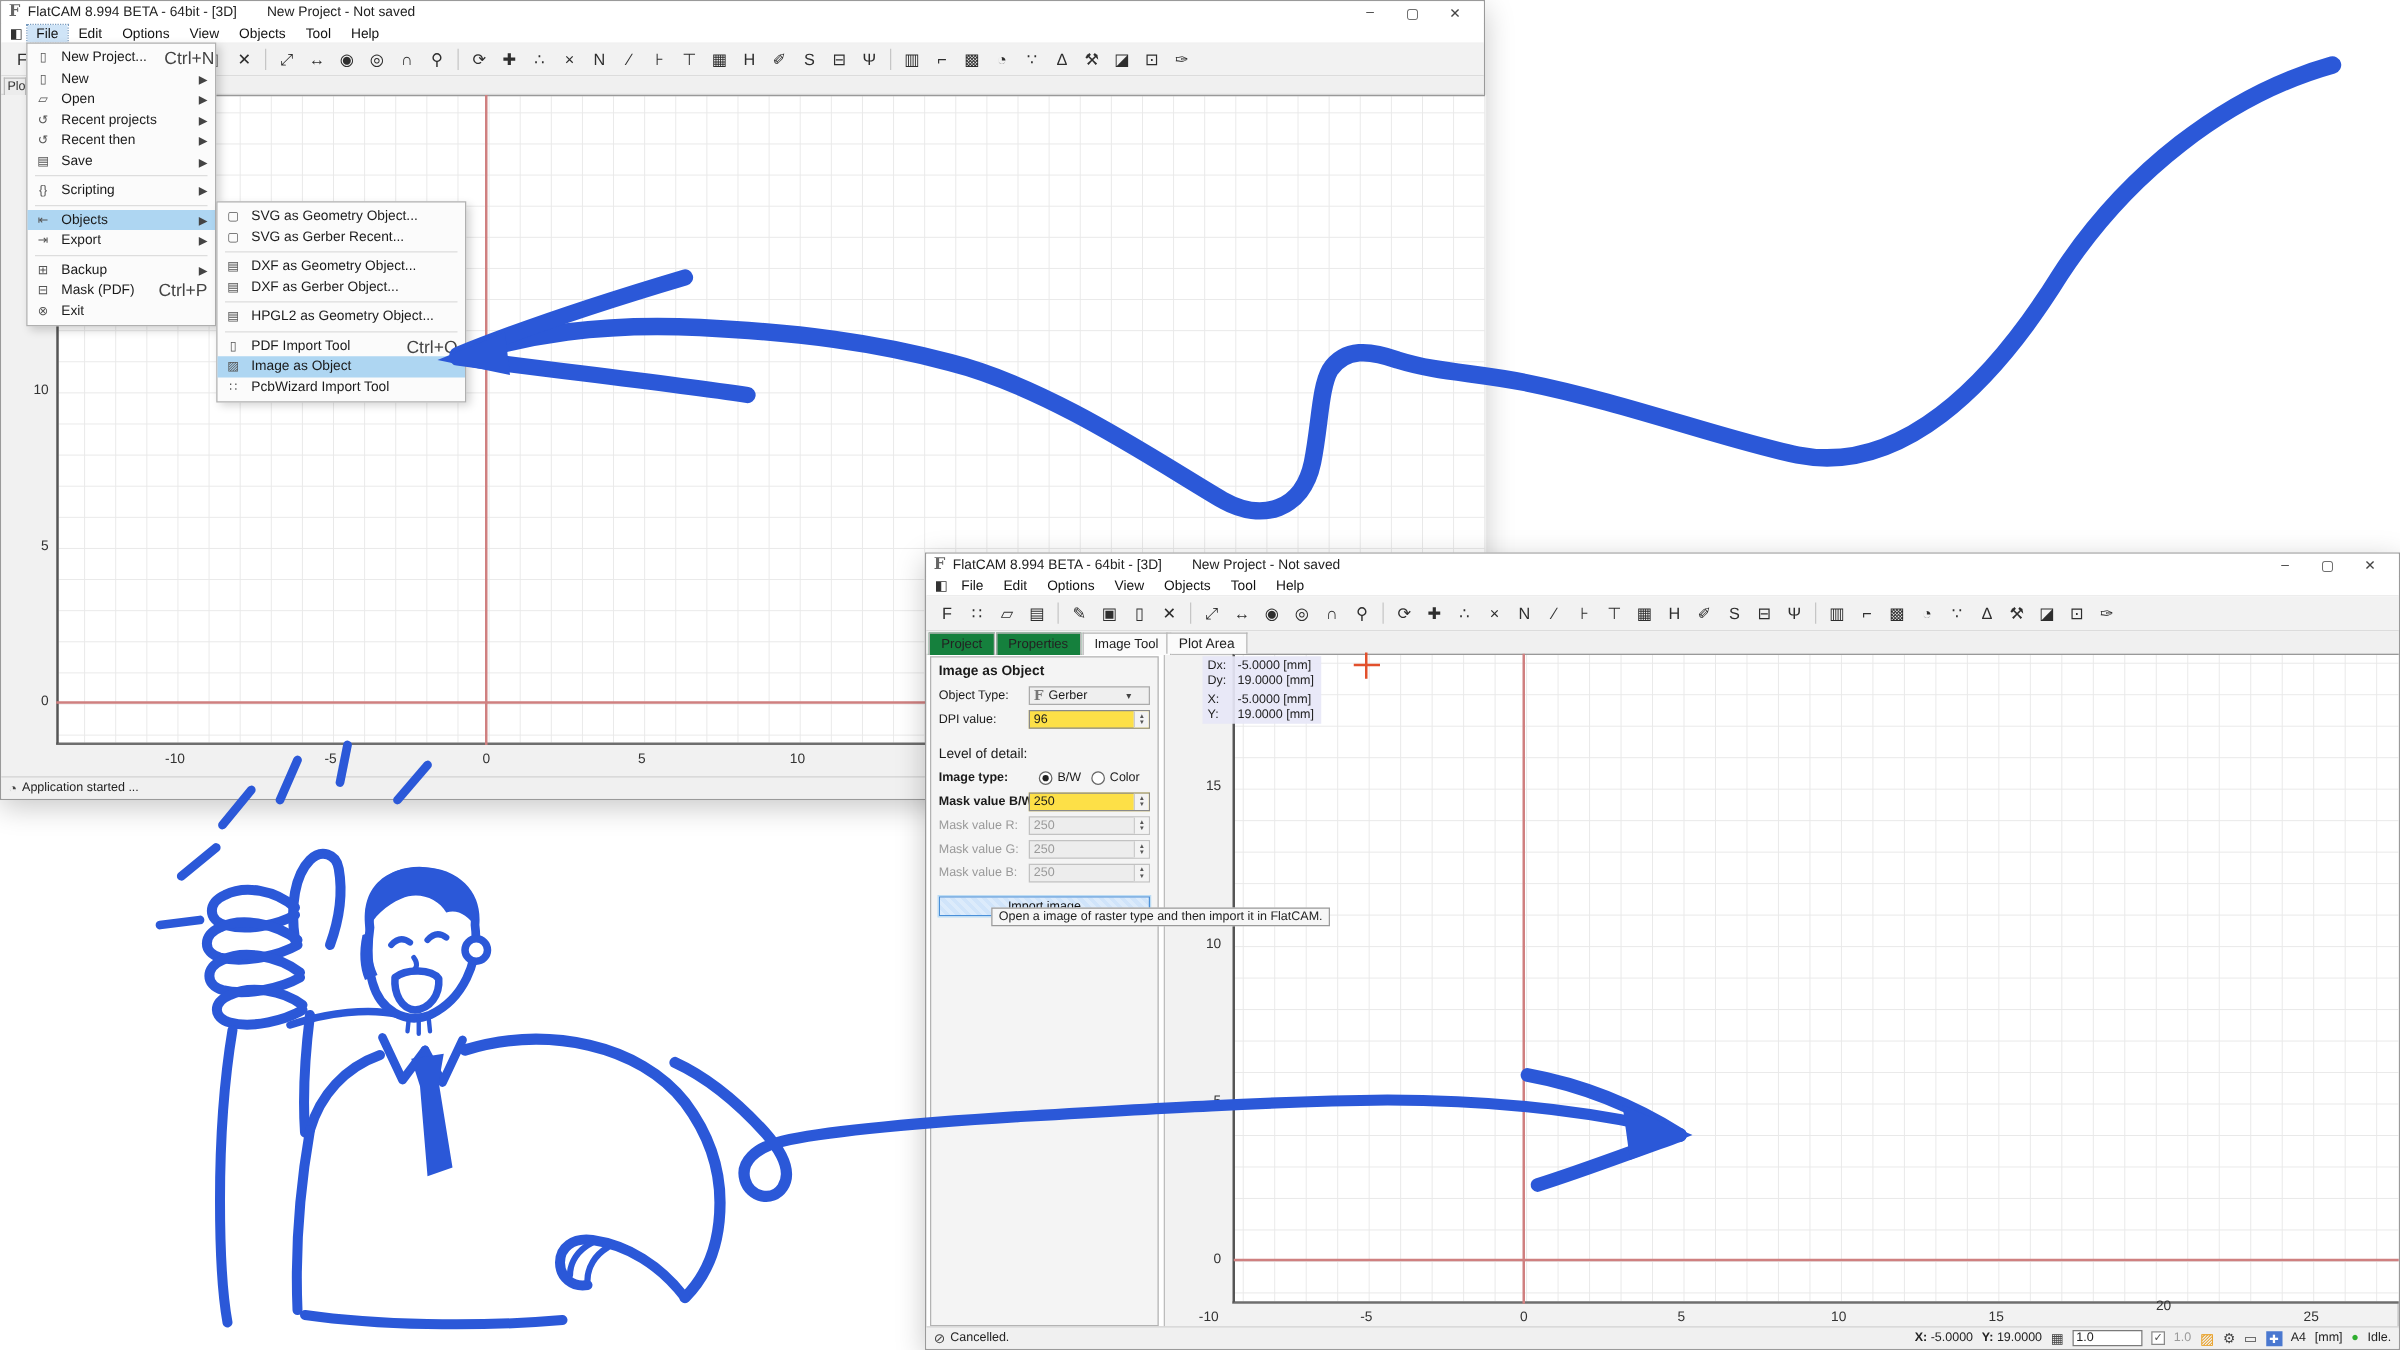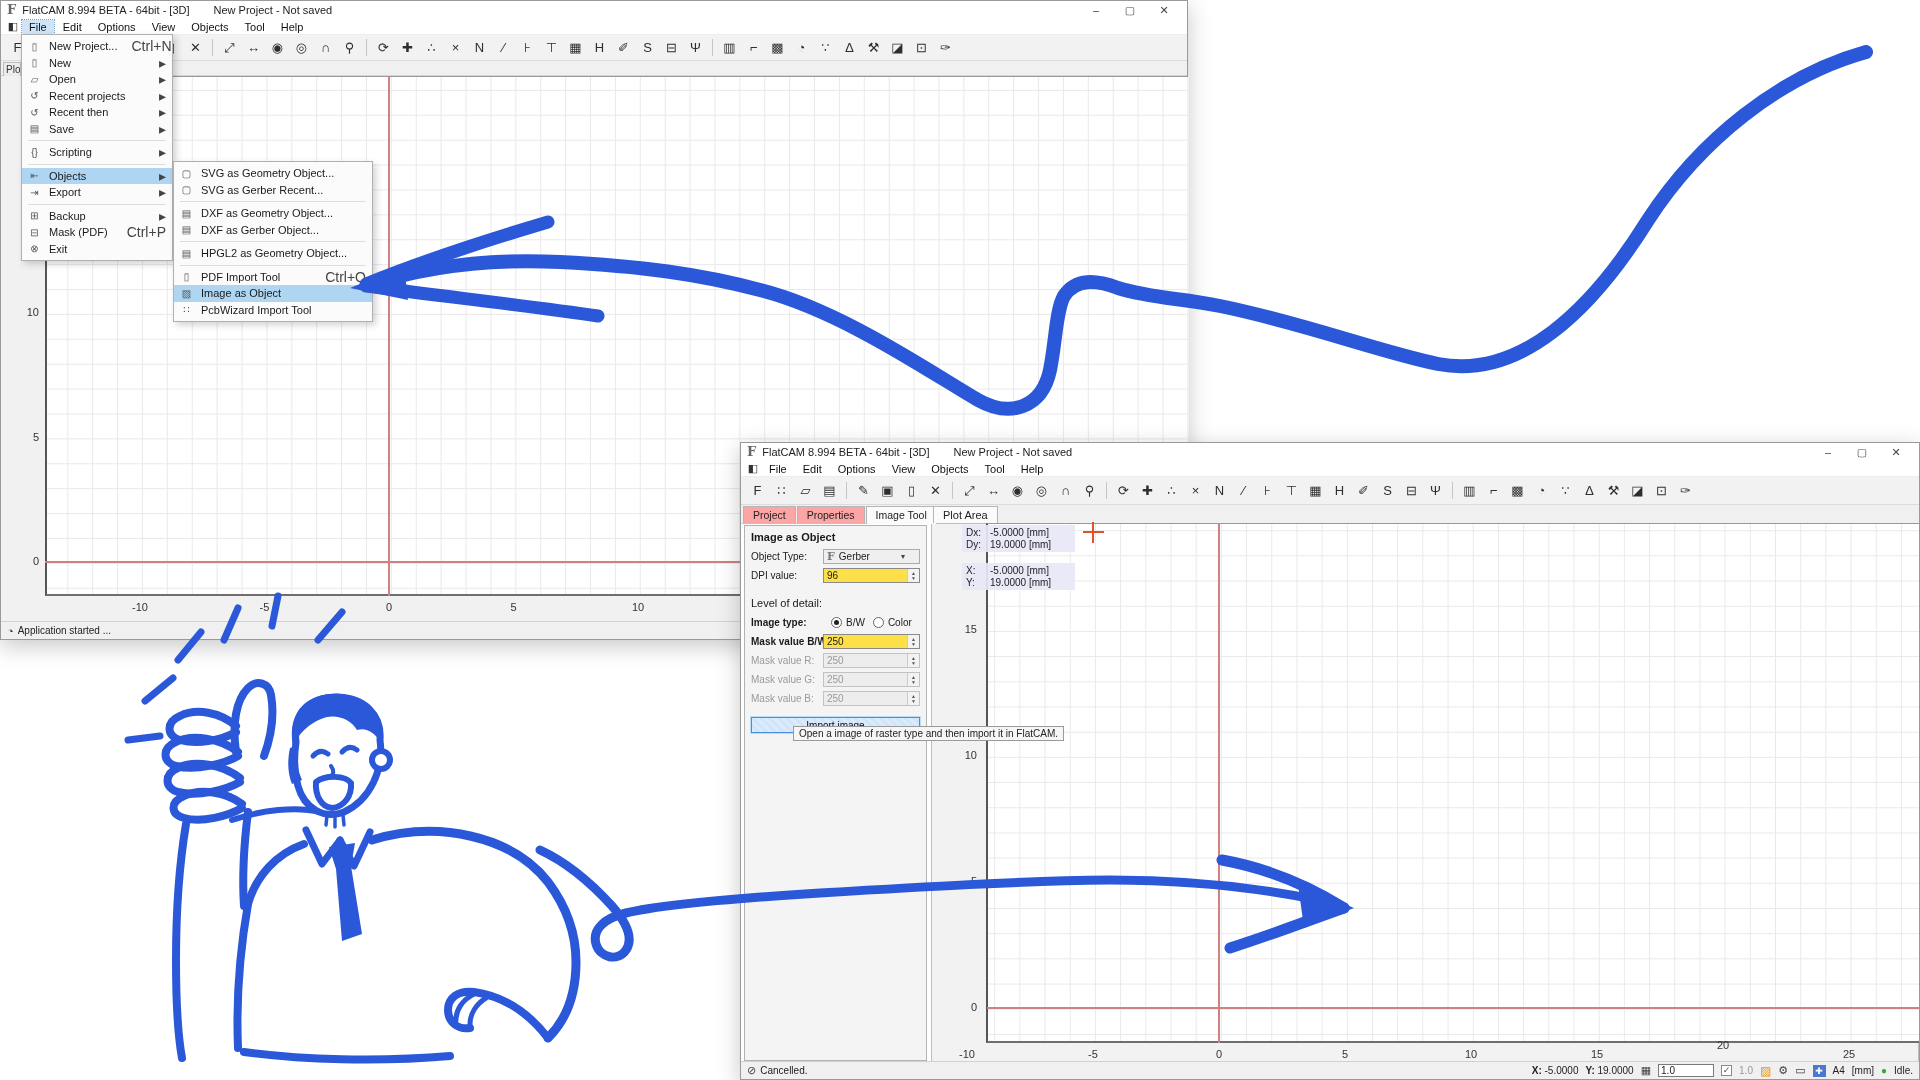--- a/index.html
+++ b/index.html
@@ -42,21 +42,21 @@
 #file-menu{left:20px;top:33px;width:152px}
 #import-submenu{left:172px;top:160px;width:200px;z-index:31}
 .mi{display:flex;align-items:center;height:16.5px;padding:0 6px 0 4px;cursor:default}
 .mi.hl{background:#aed6f2}
 .mico{width:17px;text-align:center;color:#555;font-size:10px;flex:none}
 .mlabel{flex:1;padding-left:6px;white-space:nowrap}
 .mright{color:#444;font-size:14px;padding-left:14px}
 .msep{height:1px;background:#ddd;margin:3px 6px}
 
 #w2tabs{position:absolute;left:2px;top:63px;height:18px;display:flex;font-size:10.5px}
-.tab{padding:2px 9px;border:1px solid #b5b5b5;border-bottom:none;background:#fca5a5;margin-right:1px;color:#222}
+.tab{padding:2px 9px;border:1px solid #b5b5b5;border-bottom:none;background:#15803d;margin-right:1px;color:#222}
 .tab.active{background:#fbfbfb;z-index:2}
 .plotarea-tab{position:absolute;left:192px;top:63px}
 .w2plotbg{position:absolute;left:190px;top:80px;right:0;height:540px;background:#f2f2f2;border:1px solid #bdbdbd}
 .panel{position:absolute;left:3px;top:82px;width:183px;height:536px;background:#f4f4f4;border:1px solid #b3b3b3;overflow:hidden}
 .fheading{font-weight:bold;font-size:11px;padding:5px 6px 2px 6px}
 .fheading2{font-weight:normal;font-size:11px;padding:14px 6px 2px 6px}
 .frow{display:flex;align-items:center;margin:4px 6px 0 6px;height:15px;font-size:10px}
 .flabel{width:72px;flex:none;white-space:nowrap}
 .flabel.b{font-weight:bold}
 .flabel.dis{color:#9a9a9a}
@@ -69,21 +69,21 @@
 .chev{margin-left:auto;font-size:8px;color:#444}
 .minilogo{font-weight:bold;color:#777;font-family:"DejaVu Serif",serif;font-size:11px}
 .radio{width:11px;height:11px;border:1px solid #666;border-radius:50%;background:#fff;display:inline-flex;align-items:center;justify-content:center;margin:0 4px 0 8px;flex:none}
 .radio .dot{width:5px;height:5px;border-radius:50%;background:#222}
 .import-btn{margin:11px 6px 0 6px;height:16px;border:1px solid #4a90d9;outline:1px solid #bcdcf4;
   background:repeating-linear-gradient(45deg,#dcebfb 0 3px,#d0e4fa 3px 6px);
   display:flex;align-items:center;justify-content:center;font-size:10px;color:#111;cursor:default}
 .tooltip{position:absolute;left:52px;top:283px;z-index:22;background:#f6f6f6;border:1px solid #9a9a9a;
   padding:1px 5px;font-size:10px;white-space:nowrap;color:#222}
 .readout{position:absolute;left:221px;top:82px;z-index:6;font-size:10px;color:#222}
-.robox{background:rgba(231,231,247,.92);padding:2px 24px 2px 4px;margin-bottom:11px;display:grid;grid-template-columns:24px auto;row-gap:1px}
+.robox{background:rgba(231,231,247,.92);padding:2px 6px 2px 4px;margin-bottom:0;display:grid;grid-template-columns:24px auto;row-gap:1px}
 .cross{position:absolute;z-index:5}
 .cross .h,.cross .v{position:absolute;background:#e2502c}
 .cross .h{left:-10px;top:-1px;width:21px;height:2px}
 .cross .v{left:-1px;top:-10px;width:2px;height:21px}
 
 .sbright{margin-left:auto;display:flex;align-items:center;gap:7px}
 .sbright b{font-weight:bold}
 .sbinput{width:56px;height:13px;border:1px solid #7a7a7a;background:#fff;display:flex;align-items:center;padding:0 2px}
 .cb{width:11px;height:11px;border:1px solid #8a8a8a;background:#fff;font-size:9px;line-height:9px;text-align:center;color:#555}
 .dim{color:#9a9a9a}
@@ -482,21 +482,21 @@
       <span class="greendot">●</span>
       <span>Idle.</span>
     </span>
   </div>
 <div class="tick" style="left: 212px; top: 605px;">-10</div>
     <div class="tick" style="left: 338px; top: 605px;">-5</div>
     <div class="tick" style="left: 464px; top: 605px;">0</div>
     <div class="tick" style="left: 590px; top: 605px;">5</div>
     <div class="tick" style="left: 716px; top: 605px;">10</div>
     <div class="tick" style="left: 842px; top: 605px;">15</div>
-    <div class="tick" style="left: 968px; top: 596px;">20</div>
+    <div class="tick" style="left: 968px; top: 596px; text-align: right;">20</div>
     <div class="tick" style="left: 1094px; top: 605px;">25</div>
     <div class="tick ytick" style="left: 210px; top: 180px;">15</div>
     <div class="tick ytick" style="left: 210px; top: 306px;">10</div>
     <div class="tick ytick" style="left: 210px; top: 432px;">5</div>
     <div class="tick ytick" style="left: 210px; top: 558px;">0</div>
   </div>
 
 <svg id="annot" width="1920" height="1080" viewBox="0 0 1920 1080">
   <g stroke="#2b58d8" fill="none" stroke-linecap="round" stroke-linejoin="round">
 

